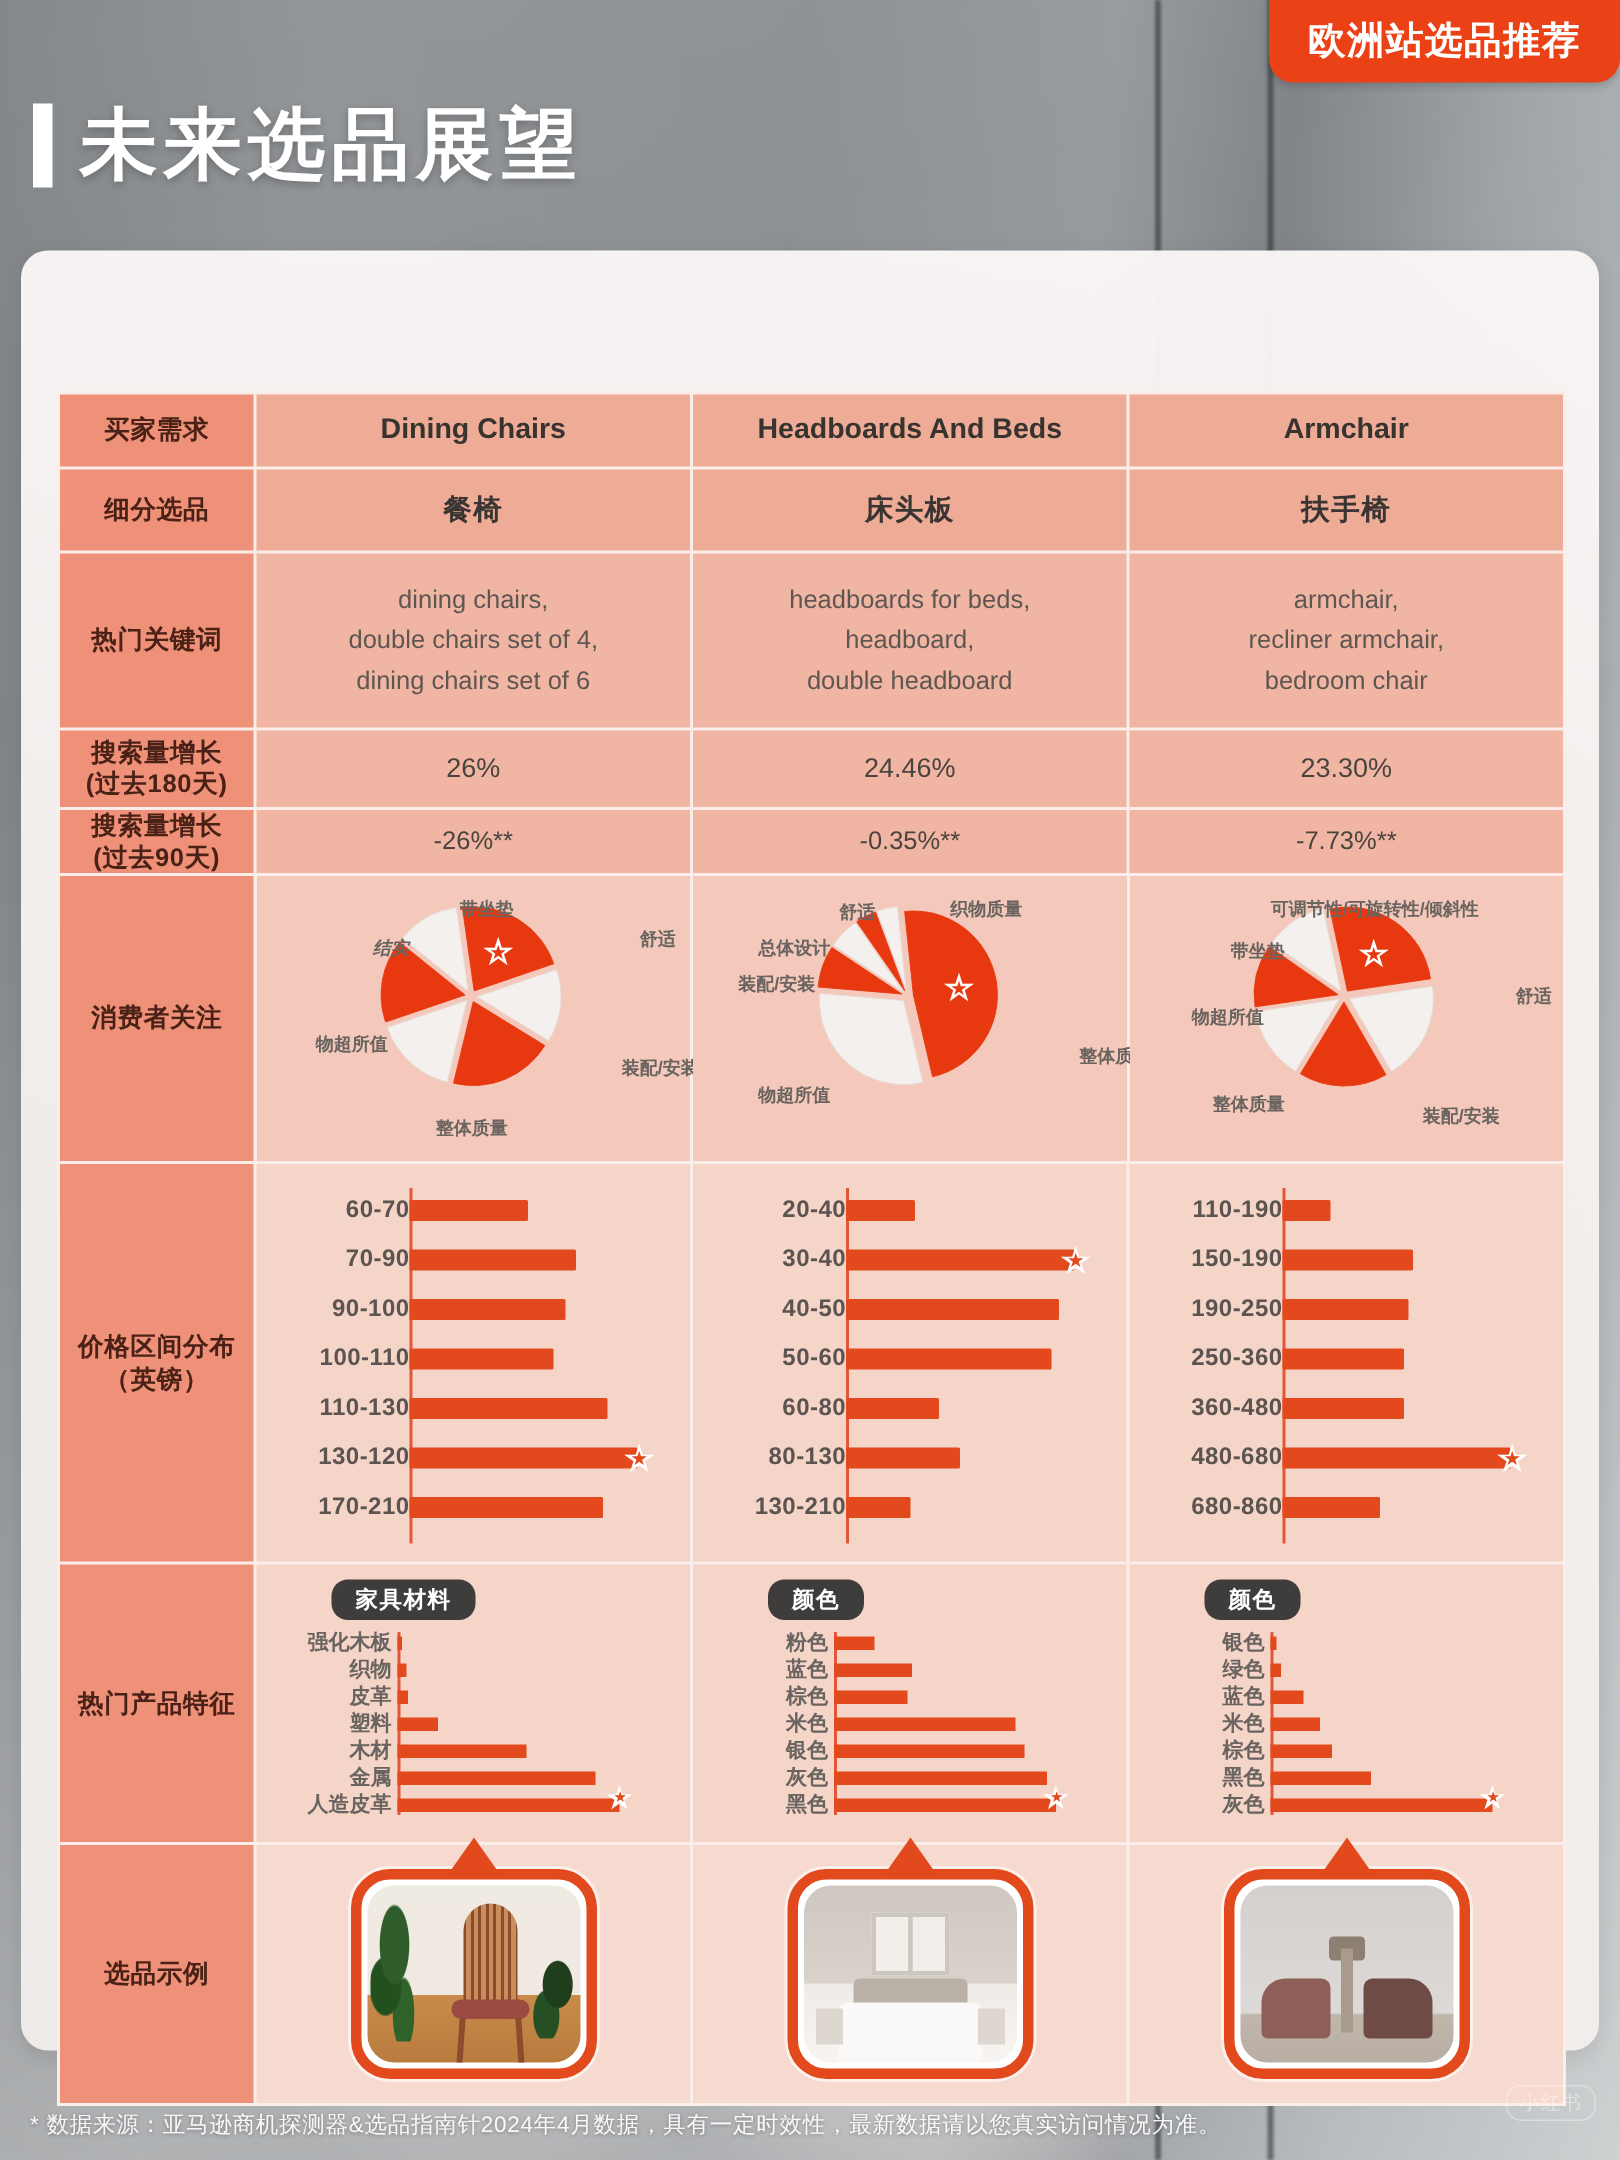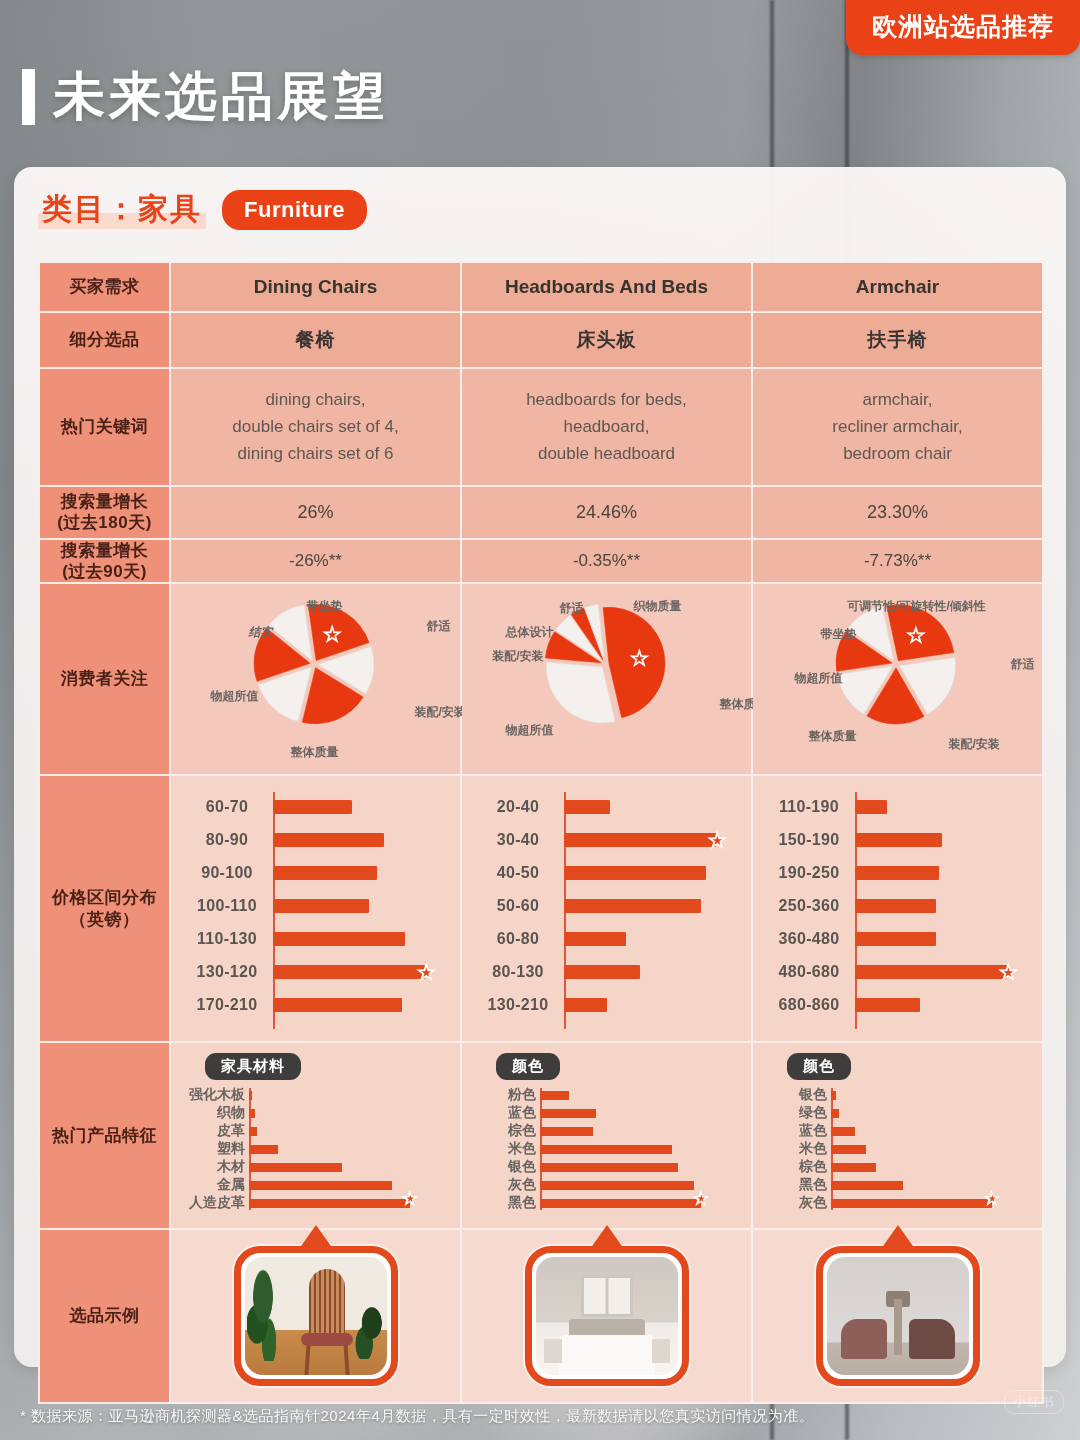--- a/index.html
+++ b/index.html
@@ -108,37 +108,37 @@
   .plabel {
     position: absolute; font-size: 12px; color: #6a6460; white-space: nowrap;
     font-weight: 600;
   }
 
   
   .bars-cell { height: 265px; }
   .bars { position: relative; padding: 14px 10px 12px 10px; height: 265px; }
   .bars .axis { position: absolute; top: 16px; bottom: 12px; width: 2px; background: #e2563a; }
   .brow { display: flex; align-items: center; height: 33px; }
-  .blabel { font-size: 16px; color: #5b5450; text-align: center; font-weight: 600; letter-spacing: .3px; }
+  .blabel { font-size: 16px; color: #5b5450; text-align: right; font-weight: 600; letter-spacing: .3px; }
   .btrack { position: relative; flex: 1; height: 33px; display: flex; align-items: center; }
   .bfill { height: 14px; background: #e2491c; border-radius: 1px; position: relative; }
   .star {
     position: absolute; right: -14px; top: 50%; transform: translateY(-50%);
     width: 26px; height: 26px; color: #fff;
     display: flex; align-items: center; justify-content: center;
     font-size: 26px; line-height: 1;
   }
   .star:after {
     content: "★"; color: #e2491c; font-size: 13px; position: absolute;
     left: 50%; top: 50%; transform: translate(-50%,-48%);
   }
 
   
   .feat-cell { height: 185px; }
-  .feat { position: relative; padding: 8px 10px 6px 4px; height: 185px; }
+  .feat { position: relative; padding: 8px 10px 6px 20px; height: 185px; }
   .feat-pill {
     display: inline-block; background: #3f3d3c; color: #fff;
     font-size: 15px; font-weight: bold; padding: 4px 16px; border-radius: 11px;
     margin: 2px 0 6px 30px; letter-spacing: 1px;
   }
   .feat .faxis { position: absolute; left: 0; width: 2px; background: #e2563a; }
   .frow { display: flex; align-items: center; height: 18px; font-family: Liberation Serif, serif; }
   .flabel { font-size: 14px; color: #6a6460; text-align: right; font-weight: 600; padding-right: 4px; }
   .ftrack { position: relative; flex: 1; height: 18px; display: flex; align-items: center; }
   .ffill { height: 9px; background: #e2491c; position: relative; }
@@ -220,24 +220,20 @@
 
 <div class="badge-topright">欧洲站选品推荐</div>
 
 <div class="page-title-wrap">
   <div class="title-bar"></div>
   <div class="page-title">未来选品展望</div>
 </div>
 
 <div class="card">
 
-  <div class="cat-line">
-    <div class="cat-label">类目：家具</div>
-    <div class="cat-pill">Furniture</div>
-  </div>
 
   <table class="tbl">
     <colgroup>
       <col style="width:131px">
         <col style="width:291px">
         <col style="width:291px">
         <col style="width:291px">
     </colgroup>
     <tbody>
 
@@ -366,21 +362,21 @@
       <td class="cellD bars-cell">
             <div class="bars" id="price0">
               <div class="axis" style="left: 102px;"></div>
               <div class="brow">
                 <div class="blabel" style="width: 92px;">60-70</div>
                 <div class="btrack">
                   <div class="bfill" style="width: 44.72%;"></div>
                 </div>
               </div>
               <div class="brow">
-                <div class="blabel" style="width: 92px;">80-90</div>
+                <div class="blabel" style="width: 92px;">70-90</div>
                 <div class="btrack">
                   <div class="bfill" style="width: 62.78%;"></div>
                 </div>
               </div>
               <div class="brow">
                 <div class="blabel" style="width: 92px;">90-100</div>
                 <div class="btrack">
                   <div class="bfill" style="width: 58.48%;"></div>
                 </div>
               </div>

